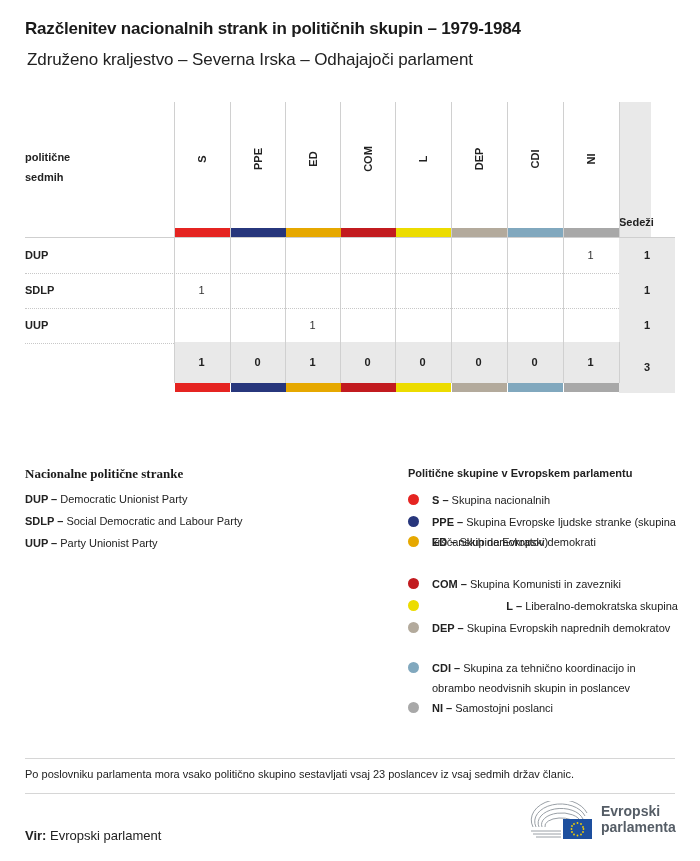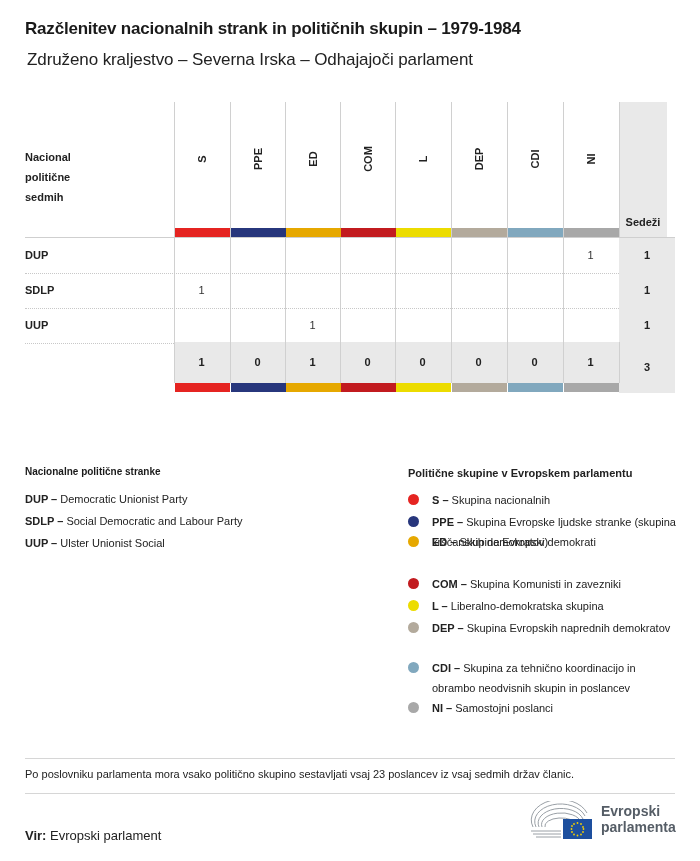--- a/index.html
+++ b/index.html
@@ -9,33 +9,33 @@
   .title { position: absolute; left: 25px; top: 19px; font-size: 17px; font-weight: bold; letter-spacing: -0.2px; color: #1a1a1a; }
   .subtitle { position: absolute; left: 27px; top: 50px; font-size: 17px; color: #222; letter-spacing: -0.1px; }
 
   
   .tbl { position: absolute; left: 25px; top: 102px; width: 650px; }
   .hdr-label { position: absolute; left: 0; top: 45px; width: 140px; font-size: 11px; font-weight: bold; line-height: 20px; color: #222; }
   .col-line { position: absolute; width: 1px; background: #d0d0d0; }
   .col-head { position: absolute; top: 0; height: 125px; width: 55px; }
   .col-head .rot { position: absolute; left: 50%; top: 57px; transform: translate(-50%,-50%) rotate(-90deg); font-size: 11px; font-weight: bold; white-space: nowrap; color: #222; }
   .bar { position: absolute; height: 9px; }
-  .seats-head { position: absolute; left: 594px; top: 0; width: 48px; height: 135px; background: #e9e9e9; }
+  .seats-head { position: absolute; left: 594px; top: 0; width: 32px; height: 135px; background: #e9e9e9; }
   .seats-head span { position: absolute; bottom: 9px; left: 0; right: 0; text-align: center; font-size: 11px; font-weight: bold; color: #222; }
   .hline { position: absolute; left: 0; height: 1px; background: #cfcfcf; }
   .dotline { position: absolute; left: 0; height: 0; border-top: 1px dotted #c8c8c8; }
   .row-label { position: absolute; left: 0; font-size: 11px; font-weight: bold; color: #222; }
   .cell { position: absolute; width: 55px; text-align: center; font-size: 11px; color: #333; }
   .seat-cell { position: absolute; left: 594px; width: 56px; height: 35px; background: #e9e9e9; text-align: center; font-size: 11px; font-weight: bold; line-height: 35px; color: #222; }
   .tot-bg { position: absolute; left: 149px; top: 240px; width: 501px; height: 41px; background: #e9e9e9; }
   .tot-cell { position: absolute; width: 55px; text-align: center; font-size: 11px; font-weight: bold; color: #222; }
   .tot-seat { position: absolute; left: 594px; top: 240px; width: 56px; height: 51px; background: #e9e9e9; text-align: center; font-size: 11px; font-weight: bold; line-height: 51px; color: #222; }
 
   
-  .leg-left-title { position: absolute; left: 25px; top: 466px; font-family: Liberation Sans, sans-serif; font-size: 10px; font-weight: bold; color: #1a1a1a; }
+  .leg-left-title { position: absolute; left: 25px; top: 466px; font-family: Liberation Serif, serif; font-size: 13px; font-weight: bold; color: #1a1a1a; }
   .leg-left-item { position: absolute; left: 25px; font-size: 11px; color: #222; }
   .leg-left-item b { font-weight: bold; }
   .leg-right-title { position: absolute; left: 408px; top: 467px; font-size: 11px; font-weight: bold; color: #222; }
   .leg-item { position: absolute; left: 408px; width: 270px; font-size: 11px; line-height: 20px; color: #222; }
   .leg-item .dot { position: absolute; left: 0; top: 4px; width: 11px; height: 11px; border-radius: 50%; }
   .leg-item .txt { margin-left: 24px; display: block; }
   .leg-item .txt b { font-weight: bold; }
 
   .sep { position: absolute; left: 25px; width: 650px; height: 1px; background: #d6d6d6; }
   .note { position: absolute; left: 25px; top: 768px; font-size: 11px; color: #222; }
@@ -45,21 +45,20 @@
   .logo-text { position: absolute; left: 72px; top: 2px; font-size: 14px; font-weight: bold; line-height: 16px; color: #555d66; }
 </style>
 </head>
 <body>
 
 <div class="title">Razčlenitev nacionalnih strank in političnih skupin – 1979-1984</div>
 <div class="subtitle">Združeno kraljestvo – Severna Irska – Odhajajoči parlament</div>
 
 <div class="tbl" id="tbl">
   <div class="hdr-label">
-    <div>Nacional</div>
     <div>politične</div>
     <div>sedmih</div>
   </div>
   <div class="seats-head">
     <span>Sedeži</span>
   </div>
   <div class="tot-bg"></div>
 <div class="col-line" style="left:149px;top:0;height:240px;"></div>
     <div class="col-line" style="left:205px;top:0;height:240px;"></div>
     <div class="col-line" style="left:260px;top:0;height:240px;"></div>
@@ -142,42 +141,42 @@
     <div class="col-line" style="left:426px;top:240px;height:41px;"></div>
     <div class="col-line" style="left:482px;top:240px;height:41px;"></div>
     <div class="col-line" style="left:538px;top:240px;height:41px;"></div>
     <div class="col-line" style="left:594px;top:240px;height:41px;"></div>
   </div>
 
 <div class="leg-left-title">Nacionalne politične stranke</div>
 <div id="legLeft">
     <div class="leg-left-item" style="top: 493px;"><b>DUP</b><b> – </b><span>Democratic Unionist Party</span></div>
     <div class="leg-left-item" style="top: 515px;"><b>SDLP</b><b> – </b><span>Social Democratic and Labour Party</span></div>
-    <div class="leg-left-item" style="top: 537px;"><b>UUP</b><b> – </b><span>Ulster Unionist Social</span></div>
+    <div class="leg-left-item" style="top: 537px;"><b>UUP</b><b> – </b><span>Party Unionist Party</span></div>
   </div>
 
 <div class="leg-right-title">Politične skupine v Evropskem parlamentu</div>
 <div id="legRight">
     <div class="leg-item" style="top: 490px;">
       <span class="dot" style="background:#e52421"></span>
       <span class="txt"><b>S</b><b> – </b><span>Skupina nacionalnih</span></span>
     </div>
     <div class="leg-item" style="top: 512px;">
       <span class="dot" style="background:#27367c"></span>
       <span class="txt"><b>PPE</b><b> – </b><span>Skupina Evropske ljudske stranke (skupina krščanskih demokratov)</span></span>
     </div>
     <div class="leg-item" style="top: 532px;">
       <span class="dot" style="background:#e6a800"></span>
       <span class="txt"><b>ED</b><b> – </b><span>Skupina Evropski demokrati</span></span>
     </div>
     <div class="leg-item" style="top: 574px;">
       <span class="dot" style="background:#c21b1f"></span>
       <span class="txt"><b>COM</b><b> – </b><span>Skupina Komunisti in zavezniki</span></span>
     </div>
-    <div class="leg-item" style="top: 596px;">
+    <div class="leg-item" style="top: 596px; text-align: right;">
       <span class="dot" style="background:#ecdc00"></span>
       <span class="txt"><b>L</b><b> – </b><span>Liberalno-demokratska skupina</span></span>
     </div>
     <div class="leg-item" style="top: 618px;">
       <span class="dot" style="background:#b3aa9c"></span>
       <span class="txt"><b>DEP</b><b> – </b><span>Skupina Evropskih naprednih demokratov</span></span>
     </div>
     <div class="leg-item" style="top: 658px;">
       <span class="dot" style="background:#81a8be"></span>
       <span class="txt"><b>CDI</b><b> – </b><span>Skupina za tehnično koordinacijo in obrambo neodvisnih skupin in poslancev</span></span>

